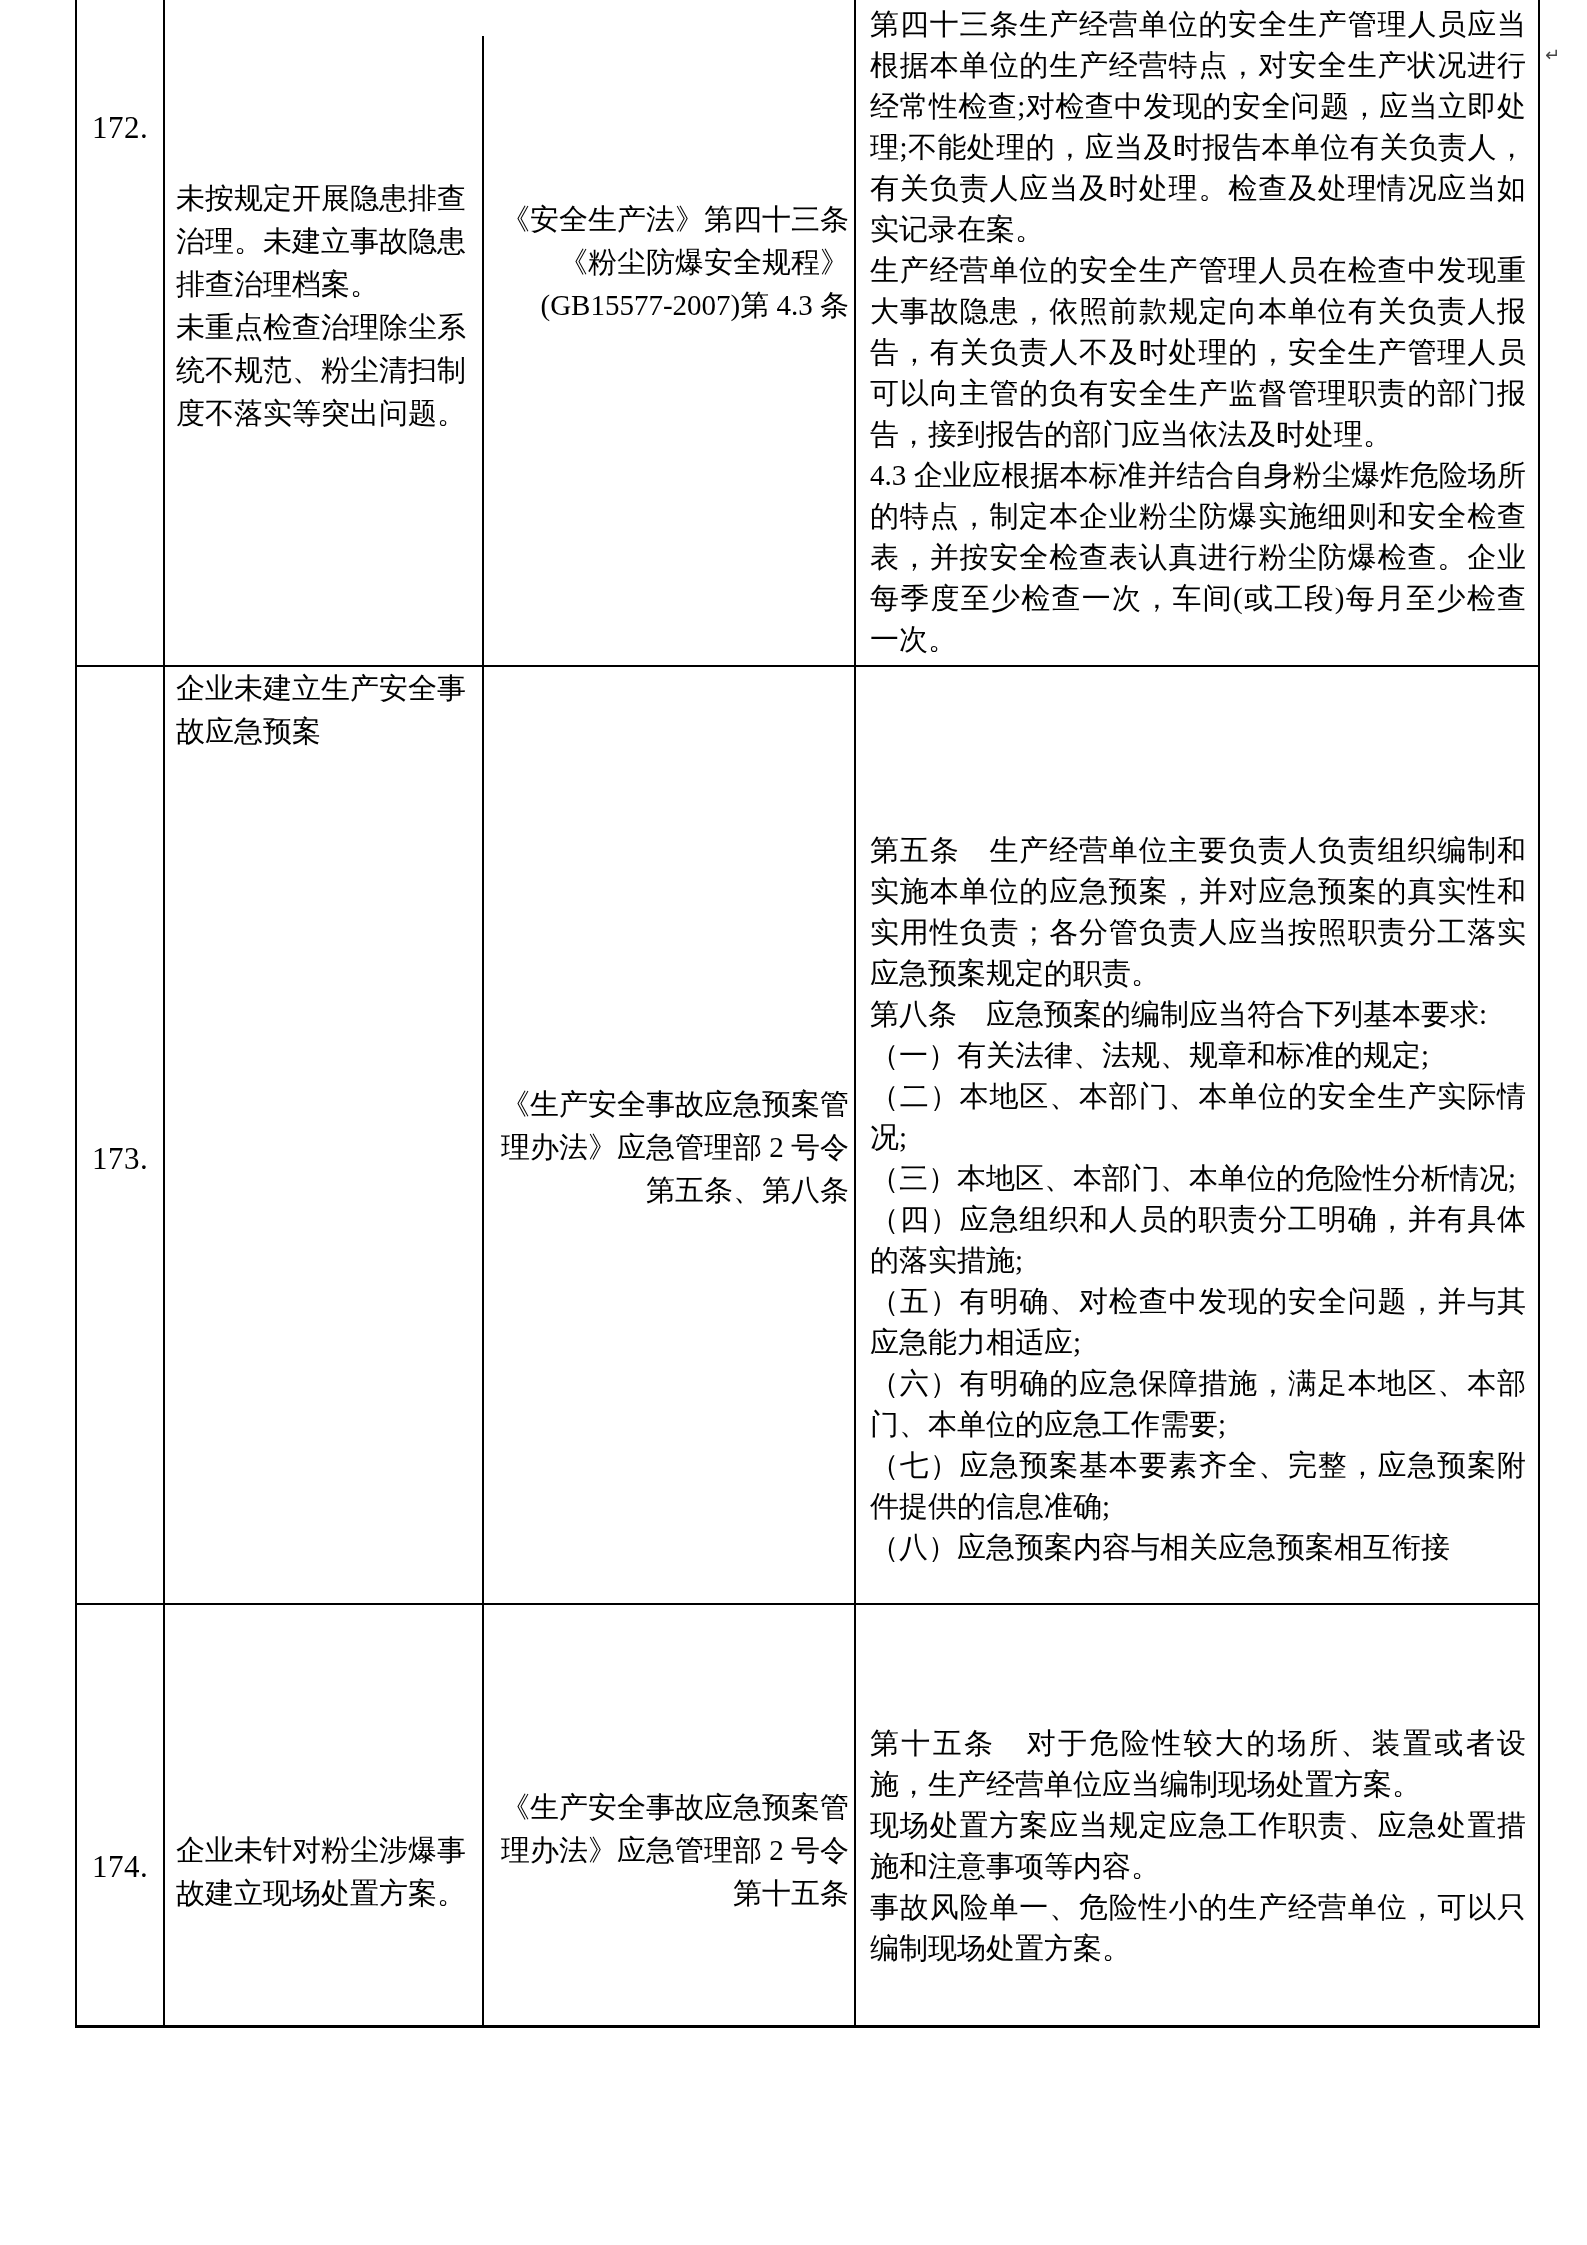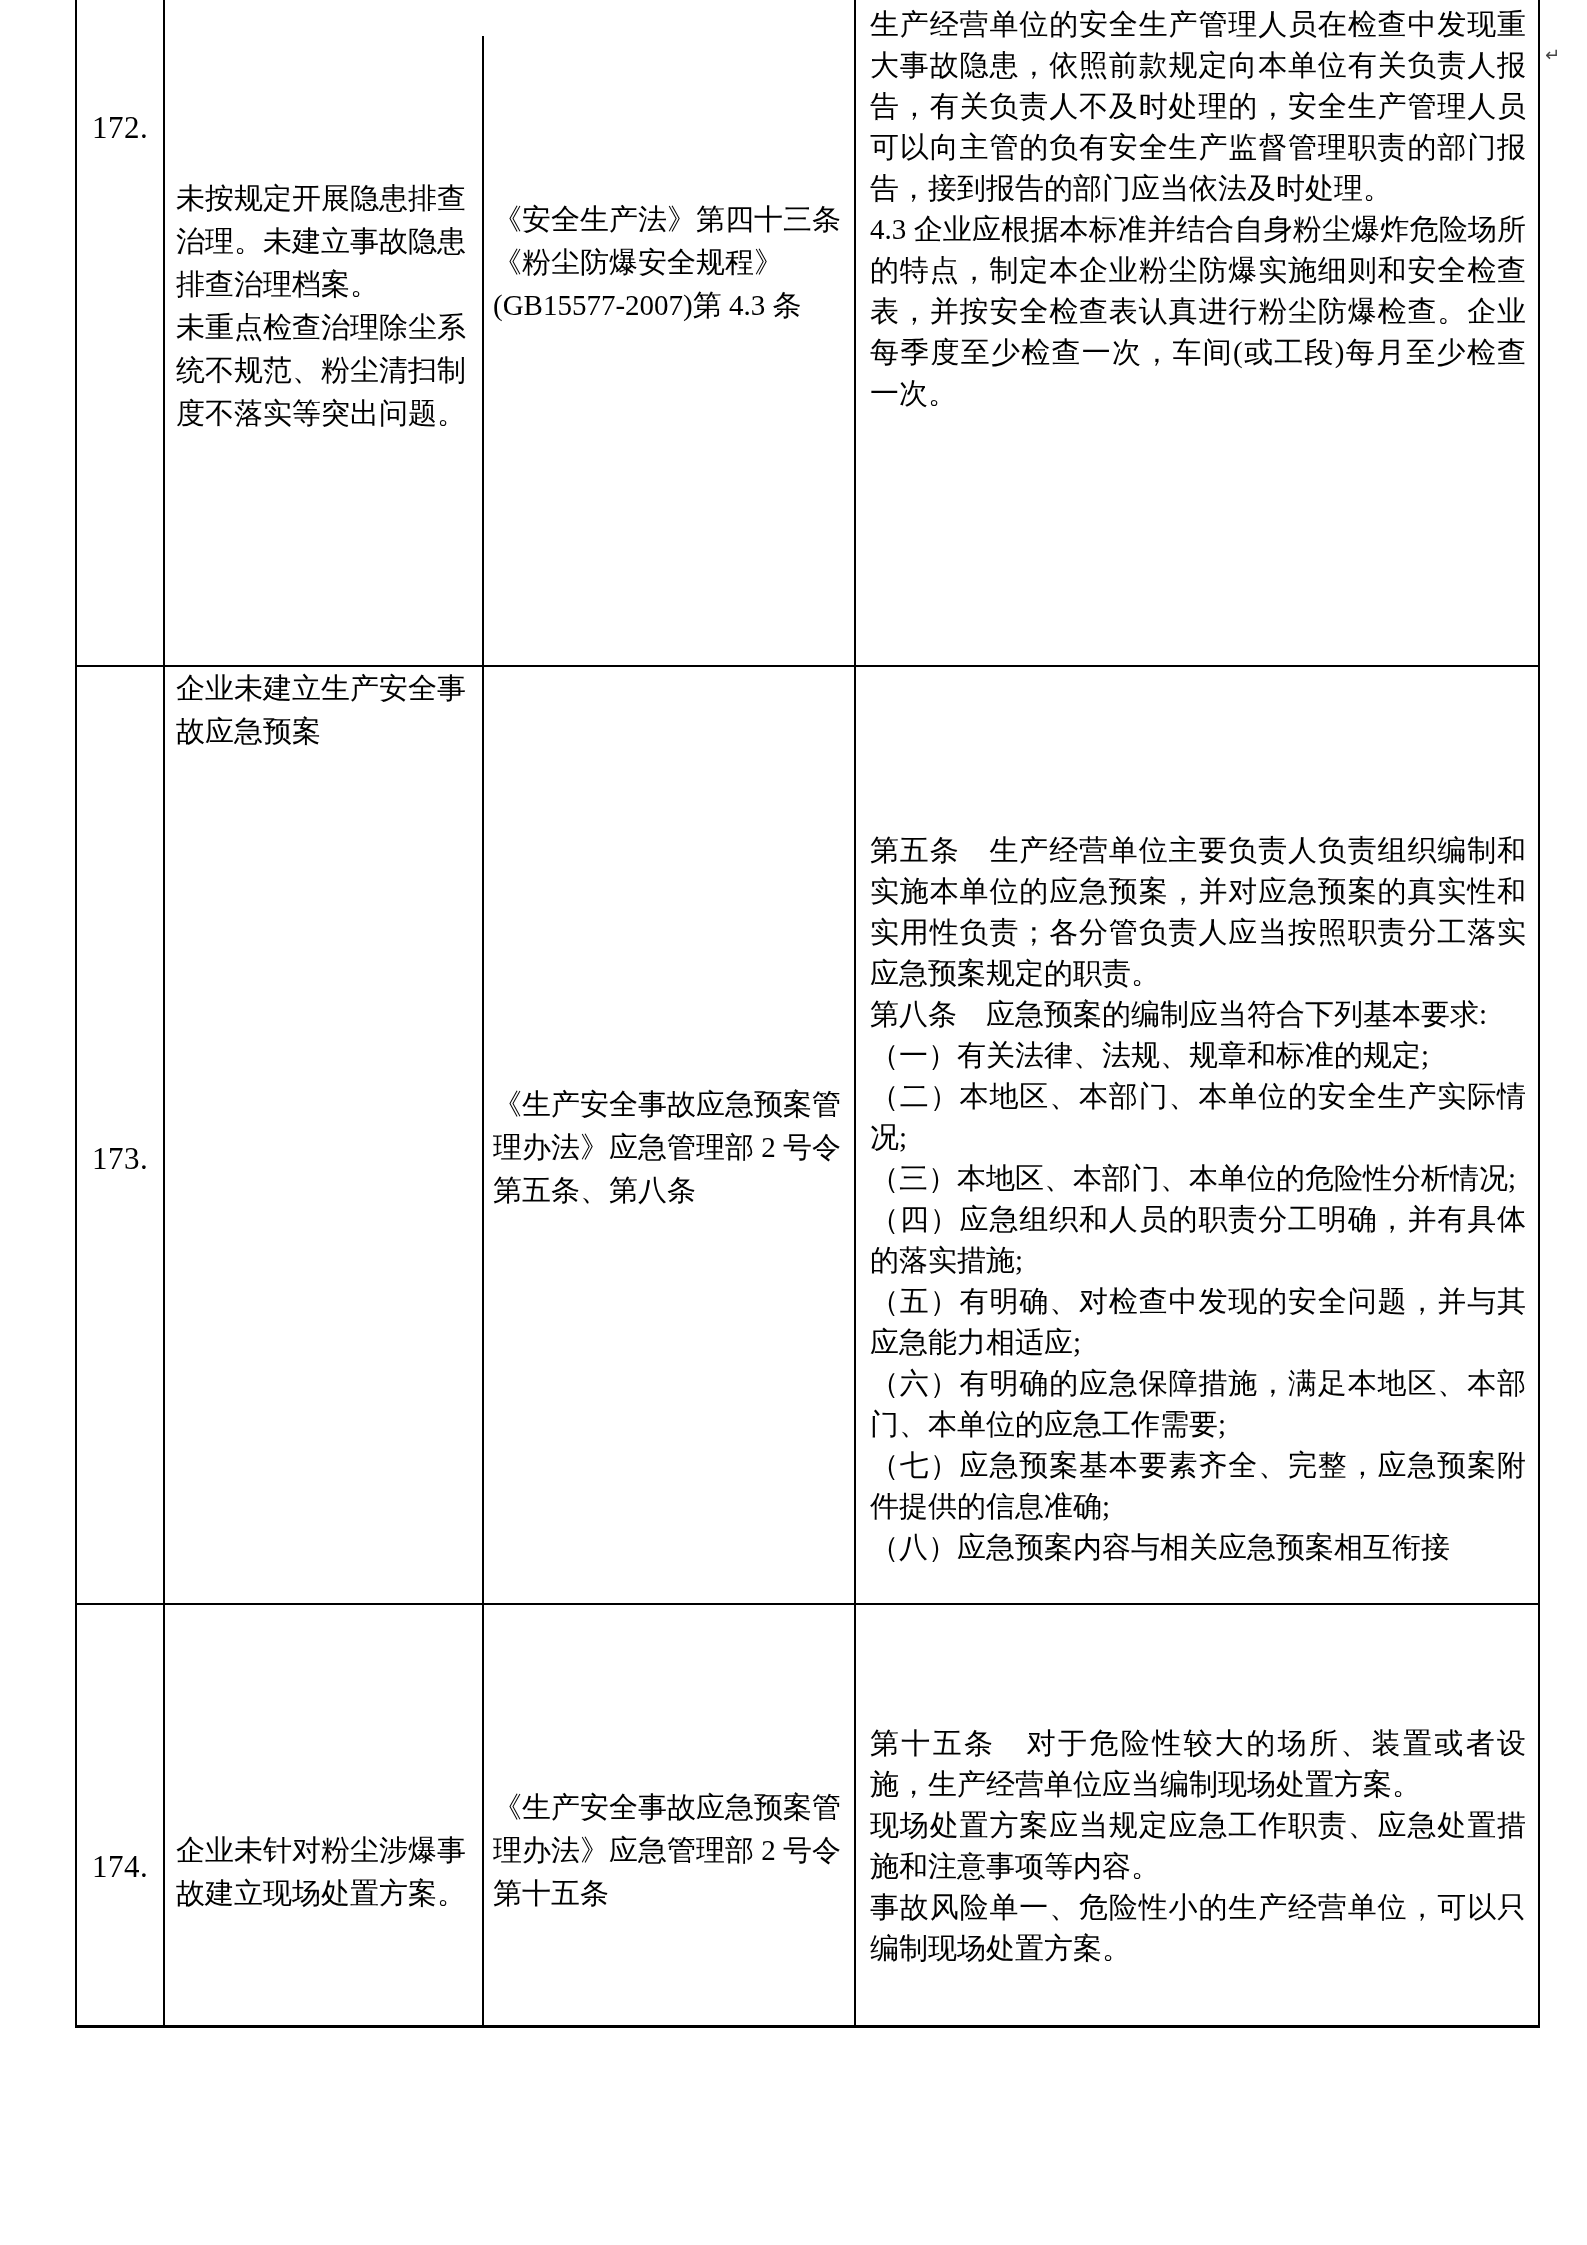--- a/index.html
+++ b/index.html
@@ -10,21 +10,21 @@
   .tbl{
     position:absolute;left:75px;top:0;width:1465px;height:2028px;
     display:grid;
     grid-template-columns:88px 319px 372px 1fr;
     grid-template-rows:667px 938px 1fr;
     border-left:2px solid #000;border-right:2px solid #000;border-bottom:3px solid #000;
     box-sizing:border-box;background:#fff;
   }
   .cell{box-sizing:border-box;font-size:29px;line-height:43px;overflow:hidden;}
   .cb{border-bottom:2px solid #000;}
-  .cr{border-right:2px solid #000;}
+  .cr{border-right:2px solid #000;text-align:right;}
   .c1{text-align:center;font-size:31px;letter-spacing:0.5px;}
   .c2{padding:0 9px 0 11px;text-align:justify;}
   .c3{padding:0 5px 0 9px;}
   .c4{padding:0 12px 0 14px;text-align:justify;line-height:41px;}
   .para{margin:0;}
   .line{margin:0;white-space:pre;}
   
   .r1.c1{padding-top:106px;}
   .r1.c2{padding-top:141px;margin-top:36px;}
   .r1.c3{padding-top:198px;}
@@ -54,20 +54,21 @@
         <div class="line">未重点检查治理除尘系</div>
         <div class="line">统不规范、粉尘清扫制</div>
         <div class="line">度不落实等突出问题。</div>
       </div>
     <div class="cell c3 r1 cr cb">
         <div class="line">《安全生产法》第四十三条</div>
         <div class="line">《粉尘防爆安全规程》</div>
         <div class="line">(GB15577-2007)第 4.3 条</div>
       </div>
     <div class="cell c4 r1 cb">
+        <div class="para">第四十三条生产经营单位的安全生产管理人员应当根据本单位的生产经营特点，对安全生产状况进行经常性检查;对检查中发现的安全问题，应当立即处理;不能处理的，应当及时报告本单位有关负责人，有关负责人应当及时处理。检查及处理情况应当如实记录在案。</div>
         <div class="para">生产经营单位的安全生产管理人员在检查中发现重大事故隐患，依照前款规定向本单位有关负责人报告，有关负责人不及时处理的，安全生产管理人员可以向主管的负有安全生产监督管理职责的部门报告，接到报告的部门应当依法及时处理。</div>
         <div class="para">4.3 企业应根据本标准并结合自身粉尘爆炸危险场所的特点，制定本企业粉尘防爆实施细则和安全检查表，并按安全检查表认真进行粉尘防爆检查。企业每季度至少检查一次，车间(或工段)每月至少检查一次。</div>
       </div>
 
     <div class="cell c1 r2 cr cb">173.</div>
     <div class="cell c2 r2 cr cb">
         <div class="line">企业未建立生产安全事</div>
         <div class="line">故应急预案</div>
       </div>
     <div class="cell c3 r2 cr cb">

